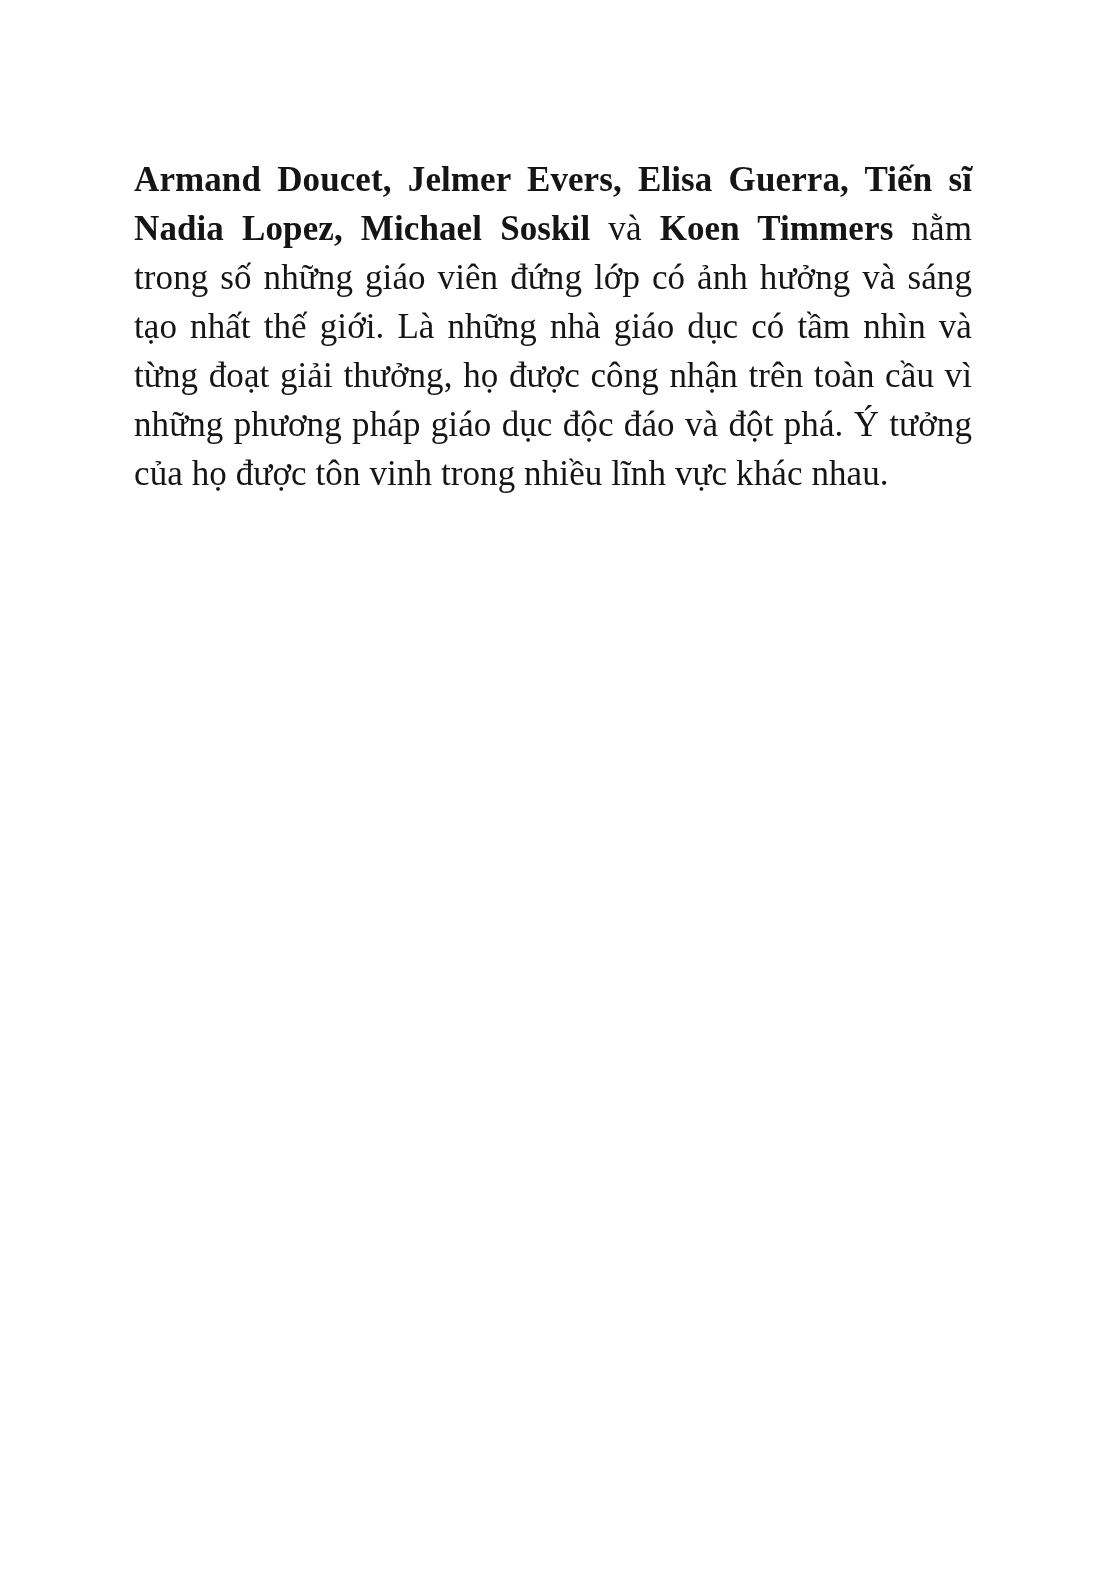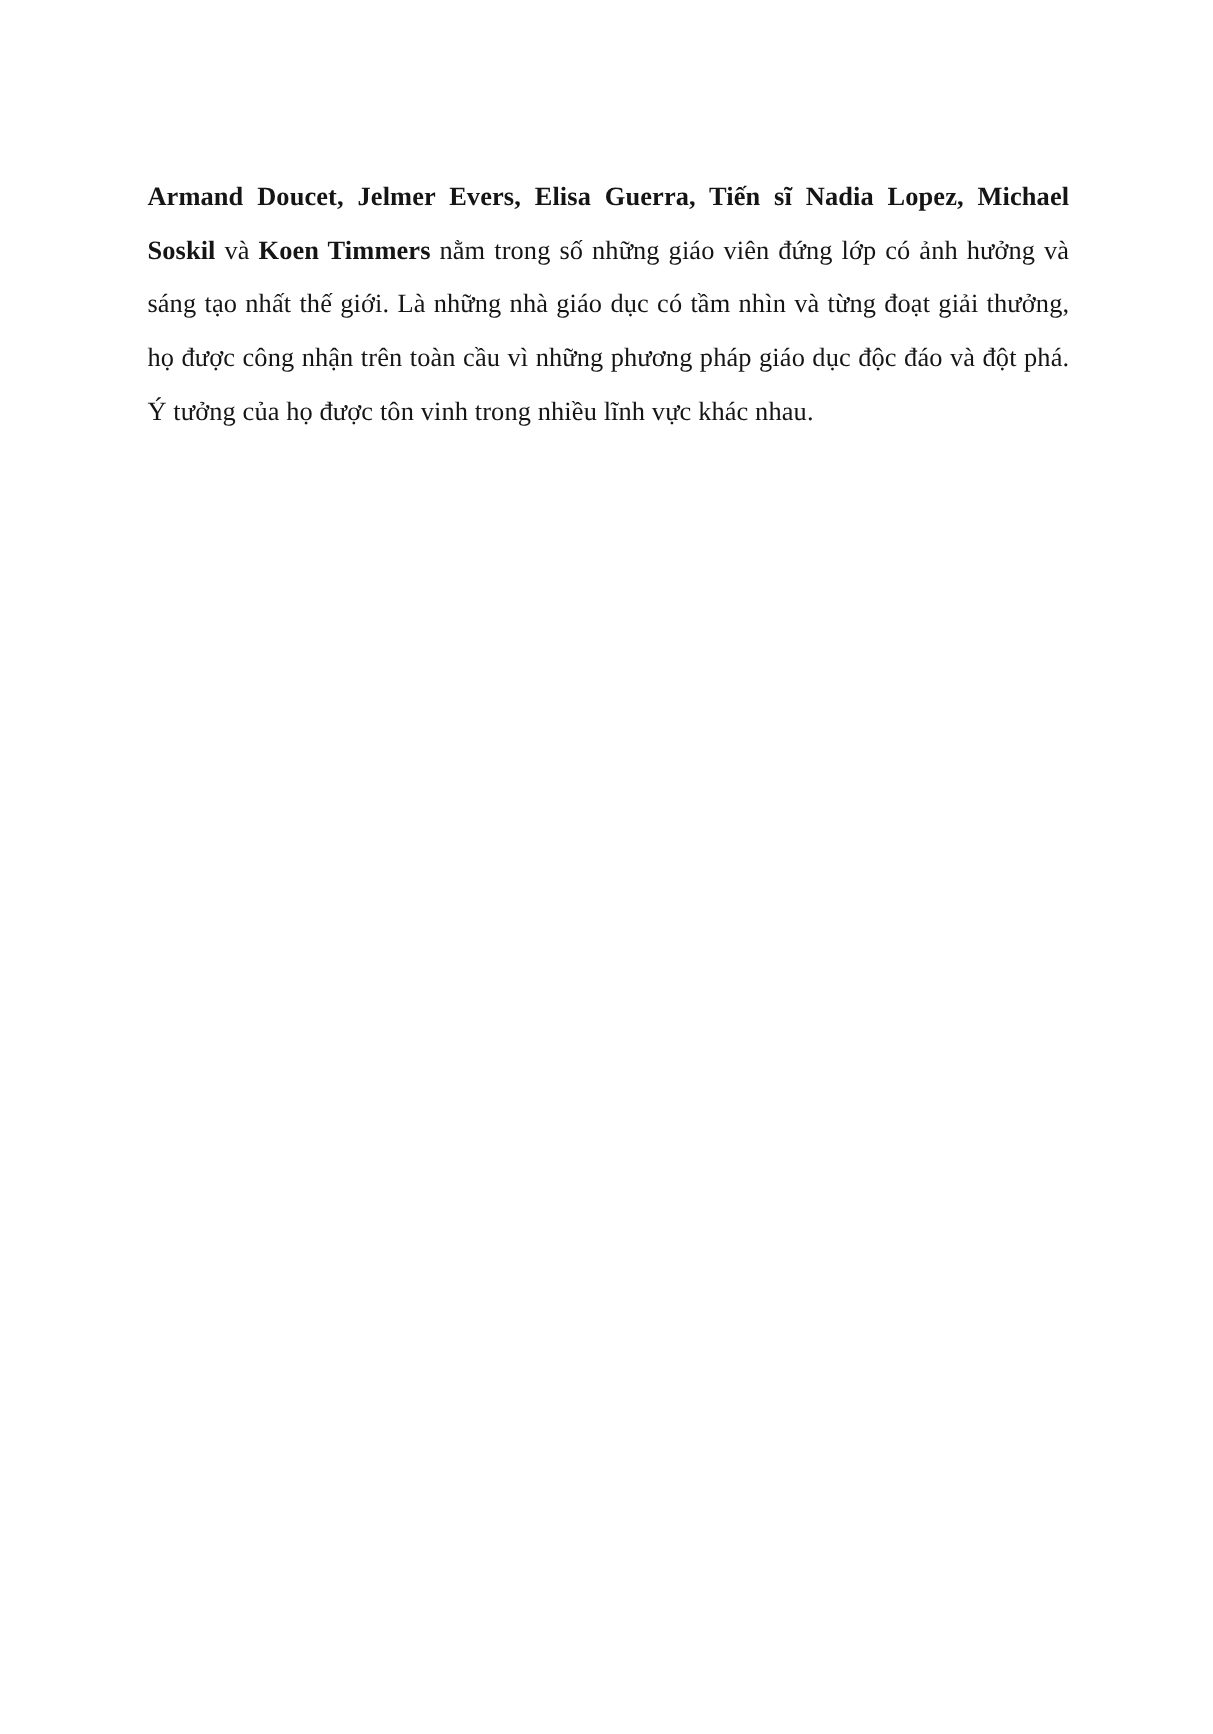--- a/index.html
+++ b/index.html
@@ -21,21 +21,21 @@
     background: #ffffff;
   }
   .content-block {
     position: absolute;
     left: 134px;
     top: 155px;
     width: 838px;
   }
   .body-paragraph {
     font-family: "Liberation Serif", serif;
-    font-size: 24px;
+    font-size: 35px;
     line-height: 49px;
     text-align: justify;
     text-justify: inter-word;
     color: #151515;
     margin: 0;
     letter-spacing: 0.1px;
   }
   .body-paragraph b {
     font-weight: bold;
   }

